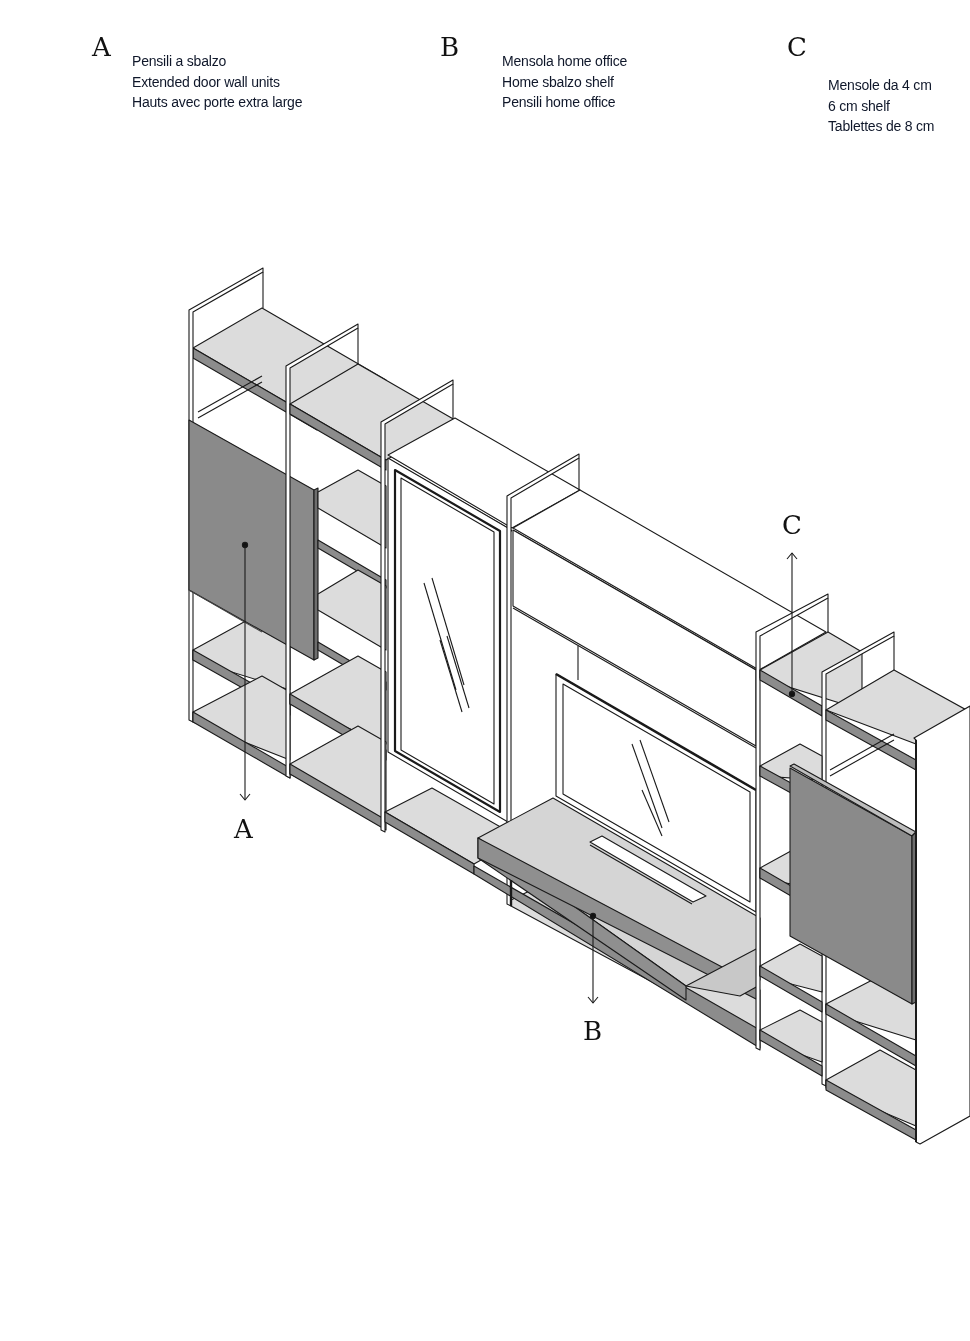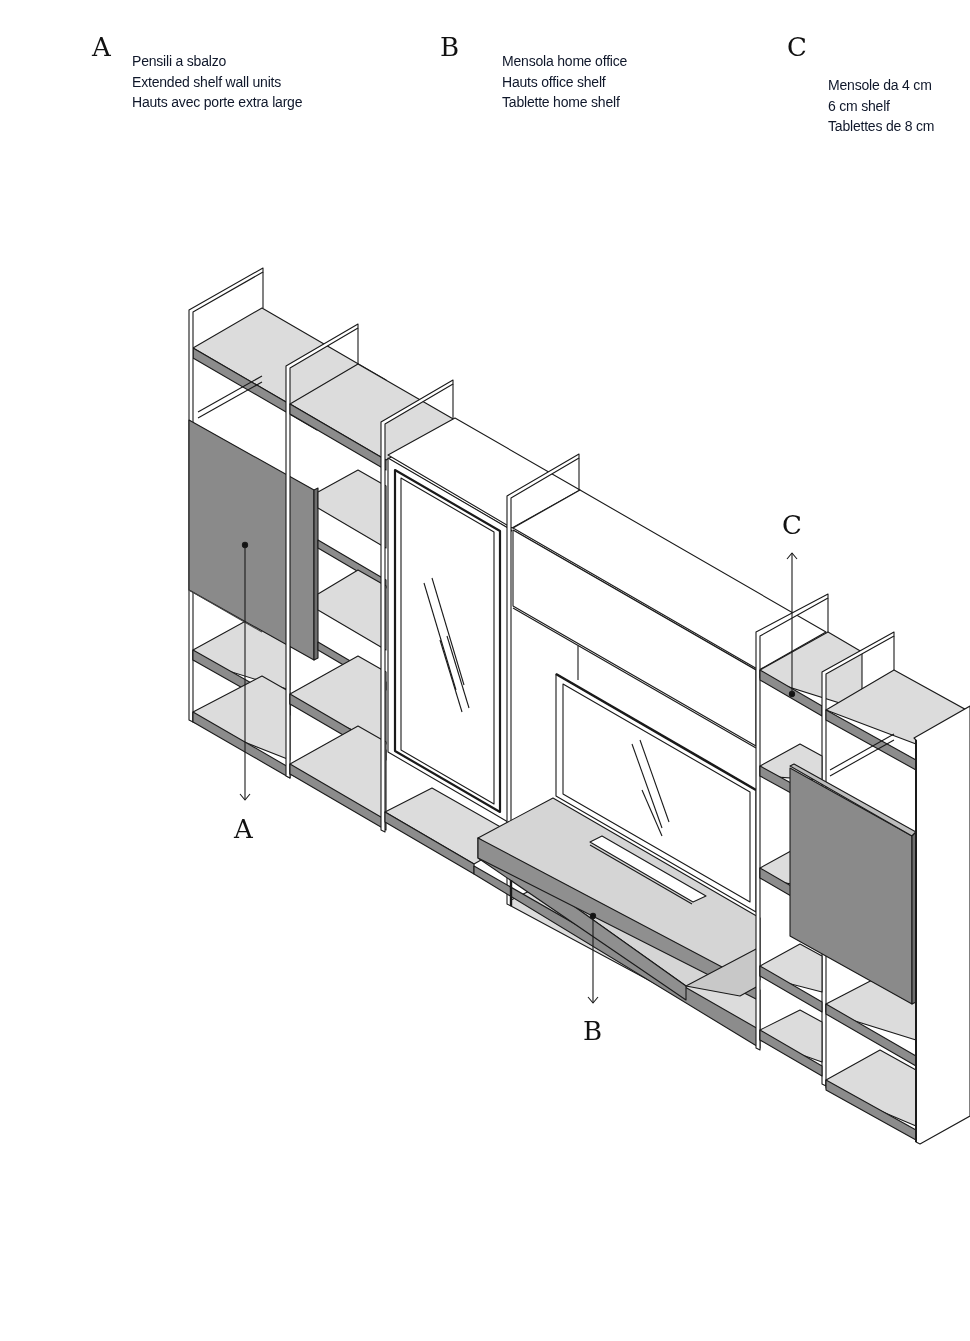--- a/index.html
+++ b/index.html
@@ -19,30 +19,30 @@
     font-size: 26px; color: #111; line-height: 1;
   }
 </style>
 </head>
 <body>
 
 <div>
   <div class="legend-letter" style="left:92px; top:34px;">A</div>
   <div class="legend-lines" style="left:132px; top:51px;">
     <div>Pensili a sbalzo</div>
-    <div>Extended shelf wall units</div>
+    <div>Extended door wall units</div>
     <div>Hauts avec porte extra large</div>
   </div>
 </div>
 <div>
   <div class="legend-letter" style="left:440px; top:34px;">B</div>
   <div class="legend-lines" style="left:480px; top:51px;margin-left:22px;">
     <div>Mensola home office</div>
-    <div>Hauts office shelf</div>
-    <div>Tablette home shelf</div>
+    <div>Home sbalzo shelf</div>
+    <div>Pensili home office</div>
   </div>
 </div>
 <div>
   <div class="legend-letter" style="left:787px; top:34px;">C</div>
   <div class="legend-lines" style="left:828px; top:51px;margin-top:24px;">
     <div>Mensole da 4 cm</div>
     <div>6 cm shelf</div>
     <div>Tablettes de 8 cm</div>
   </div>
 </div>

